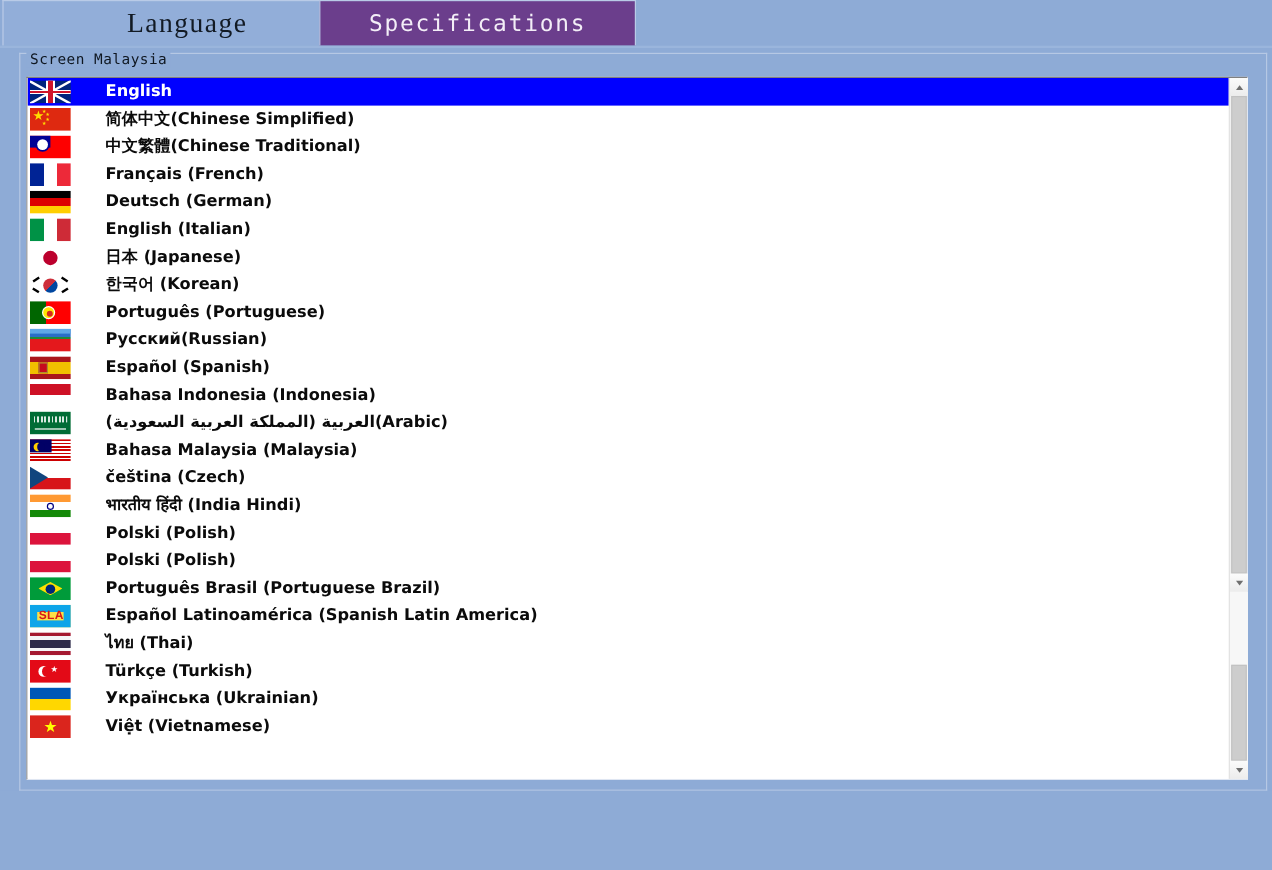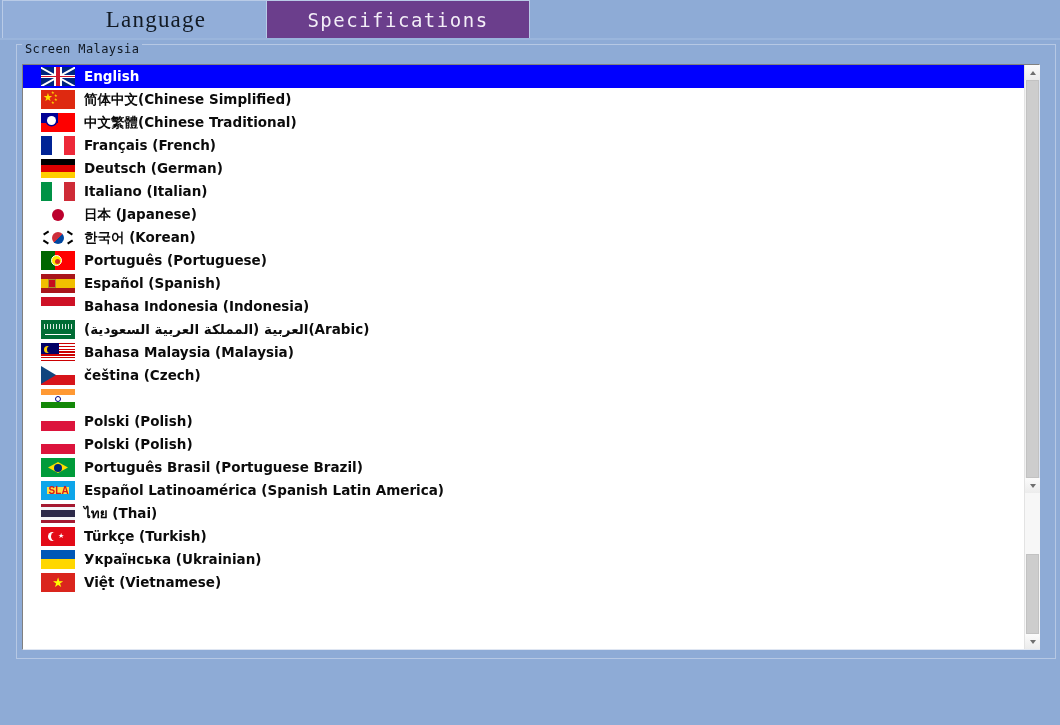--- a/index.html
+++ b/index.html
@@ -89,22 +89,22 @@
     position:relative;
     width:1003px; height:584px;
     overflow:hidden;
     background:#ffffff;
   }
   .lang-list{ position:absolute; left:0; top:0; width:1003px; }
 
   .lang-row{
     height:23px;
     display:flex; align-items:center;
-    padding-left:18px;
-    cursor:default; user-select:none;
+    padding-left:2px;
+    cursor:default; user-select:none;gap:20px;
   }
   .lang-row.selected{ background:#0000ff; }
   .lang-row.selected .lang-label{ color:#ffffff; }
 
   .flag{
     width:34px; height:19px;
     margin-right:9px;
     flex:0 0 34px;
     position:relative;
     overflow:hidden;
@@ -355,21 +355,21 @@
         <div class="lang-row">
           <div class="flag">
             <div class="fl f-de"></div>
           </div>
           <span class="lang-label">Deutsch (German)</span>
         </div>
         <div class="lang-row">
           <div class="flag">
             <div class="fl f-it"></div>
           </div>
-          <span class="lang-label">Italiano (Italian)</span>
+          <span class="lang-label">English (Italian)</span>
         </div>
         <div class="lang-row">
           <div class="flag">
             <div class="fl f-jp">
               <div class="circ"></div>
             </div>
           </div>
           <span class="lang-label">日本 (Japanese)</span>
         </div>
         <div class="lang-row">
@@ -387,20 +387,28 @@
         <div class="lang-row">
           <div class="flag">
             <div class="fl f-pt">
               <div class="emb"></div>
             </div>
           </div>
           <span class="lang-label">Português (Portuguese)</span>
         </div>
         <div class="lang-row">
           <div class="flag">
+            <div class="fl f-ru">
+              <div class="wline"></div>
+            </div>
+          </div>
+          <span class="lang-label">Русский(Russian)</span>
+        </div>
+        <div class="lang-row">
+          <div class="flag">
             <div class="fl f-es">
               <div class="coa"></div>
             </div>
           </div>
           <span class="lang-label">Español (Spanish)</span>
         </div>
         <div class="lang-row">
           <div class="flag">
             <div class="fl f-id"></div>
           </div>
@@ -431,20 +439,21 @@
             </div>
           </div>
           <span class="lang-label">čeština (Czech)</span>
         </div>
         <div class="lang-row">
           <div class="flag">
             <div class="fl f-in">
               <div class="chakra"></div>
             </div>
           </div>
+          <span class="lang-label">भारतीय हिंदी (India Hindi)</span>
         </div>
         <div class="lang-row">
           <div class="flag">
             <div class="fl f-pl"></div>
           </div>
           <span class="lang-label">Polski (Polish)</span>
         </div>
         <div class="lang-row">
           <div class="flag">
             <div class="fl f-pl"></div>

